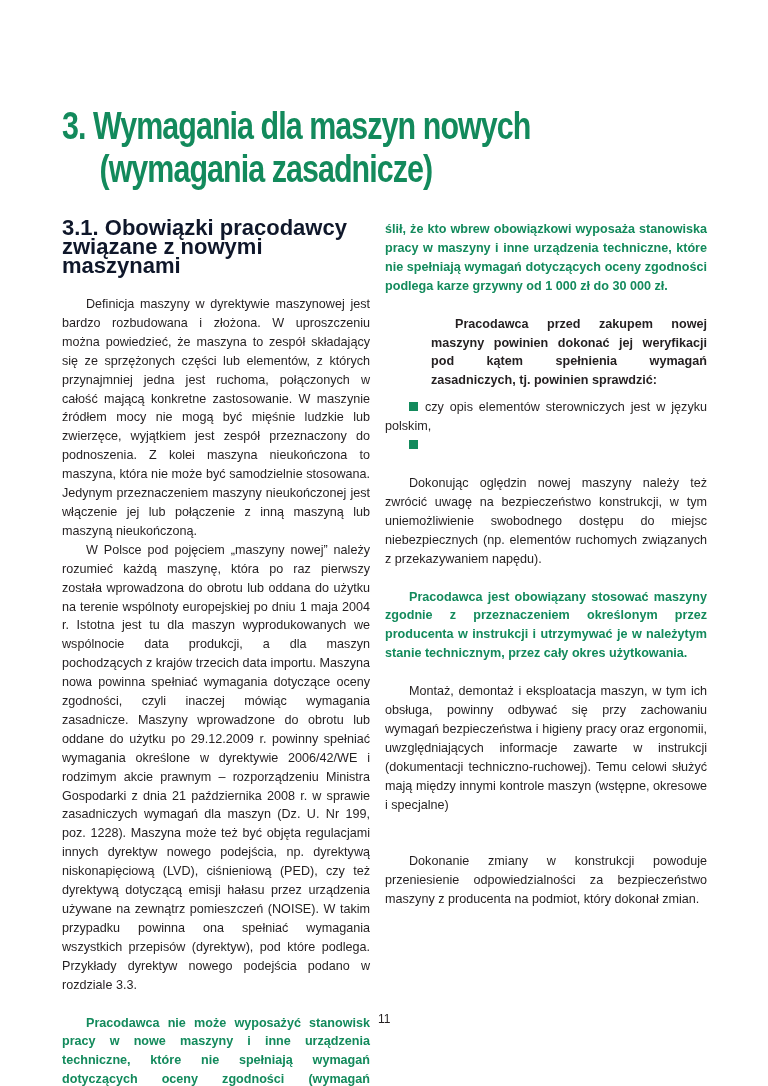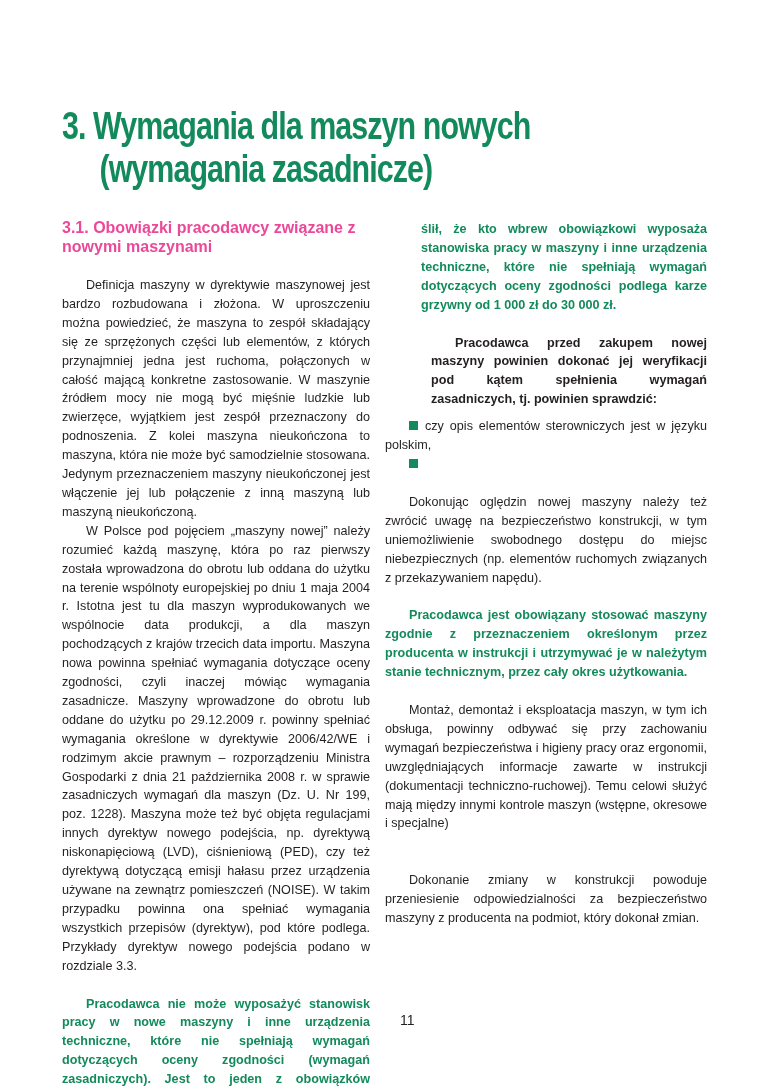--- a/index.html
+++ b/index.html
@@ -8,31 +8,31 @@
     .chapter-title { position: absolute; left: 62px; top: 104px; margin: 0;
            font-family: "Liberation Sans", sans-serif; font-weight: bold;
            font-size: 39px; line-height: 43px; color: #138a5c;
            letter-spacing: -1.2px; transform: scaleX(0.78); transform-origin: left top;
            white-space: nowrap; }
     .chapter-title .line2 { display: block; padding-left: 48px; }
     .col { position: absolute; top: 218px; font-size: 12.6px; line-height: 18.9px;
            text-align: justify; hyphens: manual; }
     .col.left { left: 62px; width: 308px; }
     .col.right { left: 385px; width: 322px; top: 220px; }
-    .section-title { margin: 0 0 20px 0; font-weight: bold; color: #ec4899;
-           font-size: 16px; line-height: 19px; text-align: left; }
+    .section-title { margin: 0 0 20px 0; font-weight: bold; color: #0f172a;
+           font-size: 22px; line-height: 19px; text-align: left; }
     p { margin: 0; text-indent: 24px; }
-    p.noindent { text-indent: 0; margin-left: 36px; }
+    p.noindent { text-indent: 0; }
     p.green { color: #138a5c; font-weight: bold; }
     p.boldblack { font-weight: bold; color: #231f20; margin-left: 46px; }
     .gap { height: 19px; }
     .bullet-item { text-indent: 24px; }
     .bullet { display: inline-block; width: 9px; height: 9px; background: #138a5c;
            margin-right: 7px; vertical-align: 0px; text-indent: 0; }
-    .page-number { position: absolute; left: 400px; top: 1012px; font-size: 14px; color: #231f20; }
+    .page-number { position: absolute; left: 378px; top: 1012px; font-size: 12px; color: #231f20; }
   </style>
 </head>
 <body>
 
 <h1 class="chapter-title">
   <span>3. Wymagania dla maszyn nowych</span><br>
   <span class="line2">(wymagania zasadnicze)</span>
 </h1>
 
 <div class="col left">

